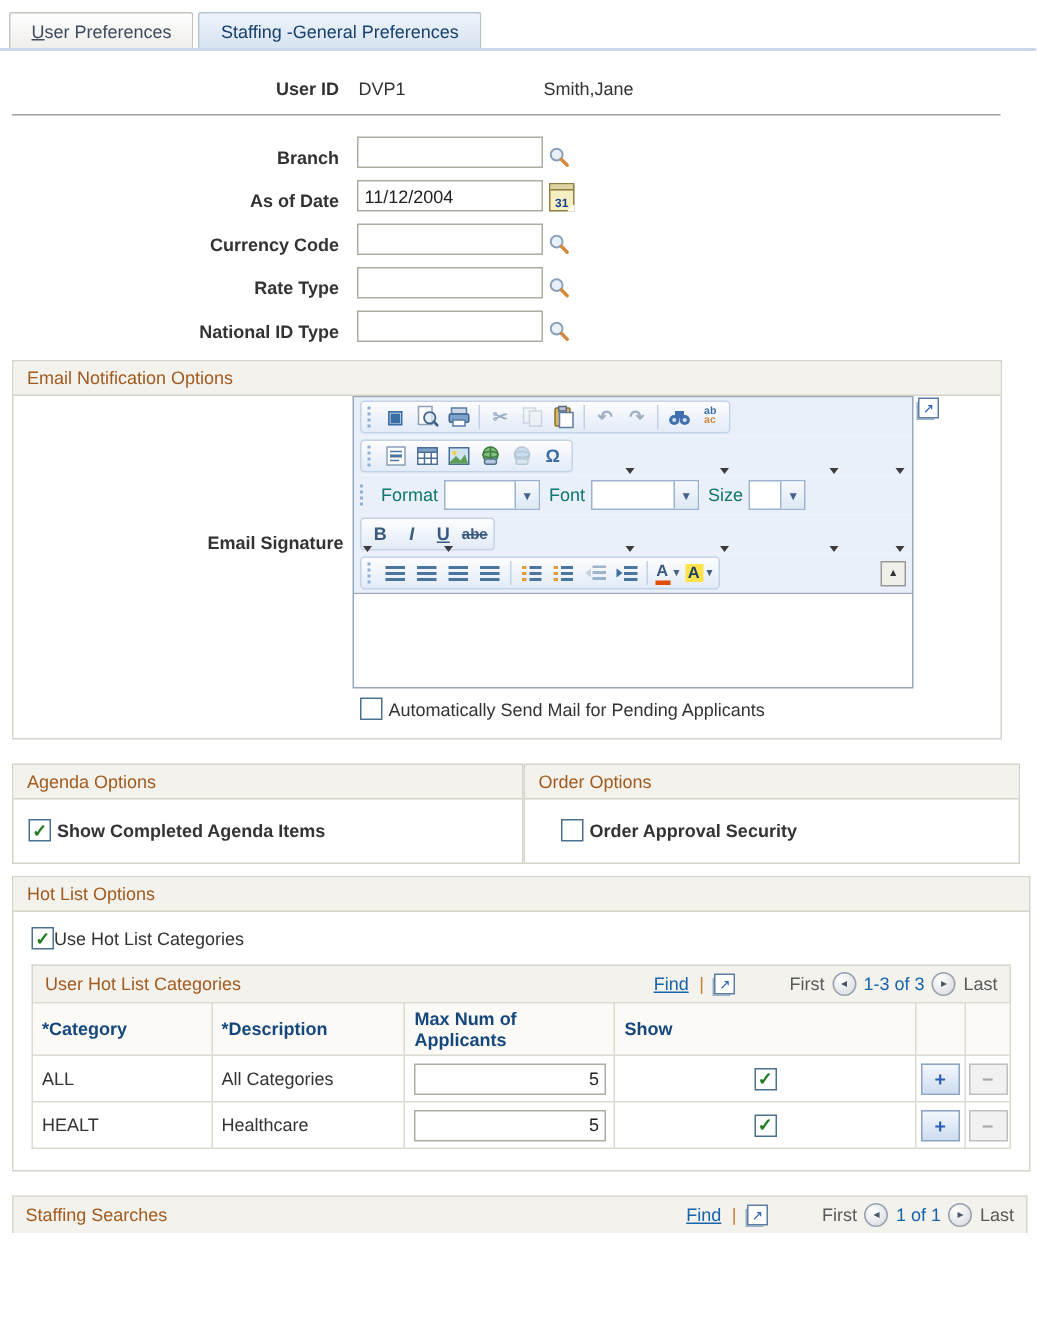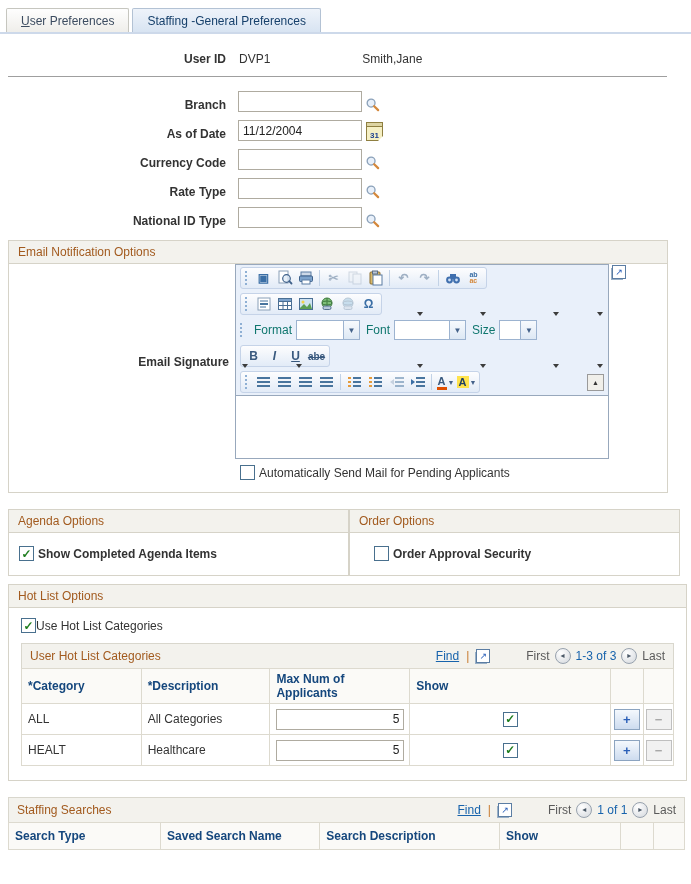--- a/index.html
+++ b/index.html
@@ -444,34 +444,13 @@
       <span class="osep">|</span>
       <span class="expico"></span>
       <span class="navgap"></span>
       <span>First</span>
       <span class="circ">◂</span>
       <span class="rng">1 of 1</span>
       <span class="circ">▸</span>
       <span>Last</span>
     </span>
   </div>
-  <table class="grid">
-    <colgroup>
-        <col style="width:148px">
-        <col style="width:155px">
-        <col style="width:175px">
-        <col style="width:118px">
-        <col style="width:32px">
-        <col style="width:30px">
-      </colgroup>
-    <tbody>
-        <tr>
-      <th>Search Type</th>
-      <th>Saved Search Name</th>
-      <th>Search Description</th>
-      <th class="ctr">Show</th>
-      <th></th>
-      <th></th>
-    </tr>
-
-  </tbody>
-    </table>
 </div>
 
 </body></html>

